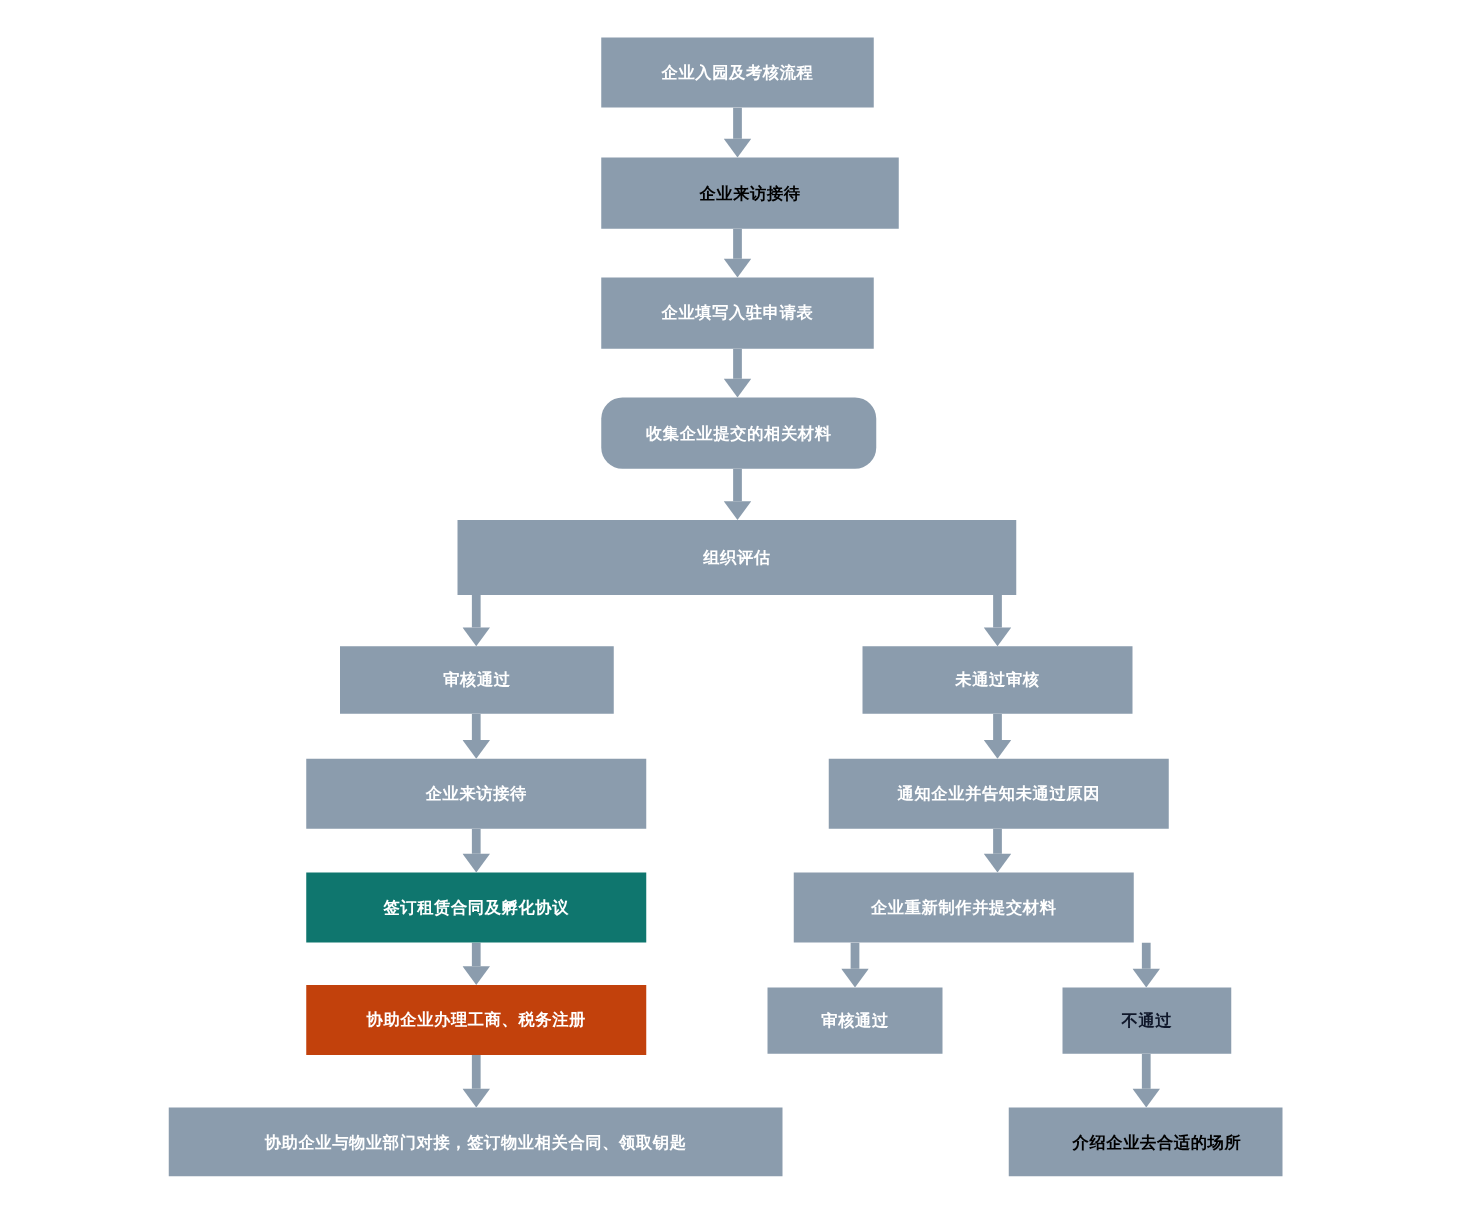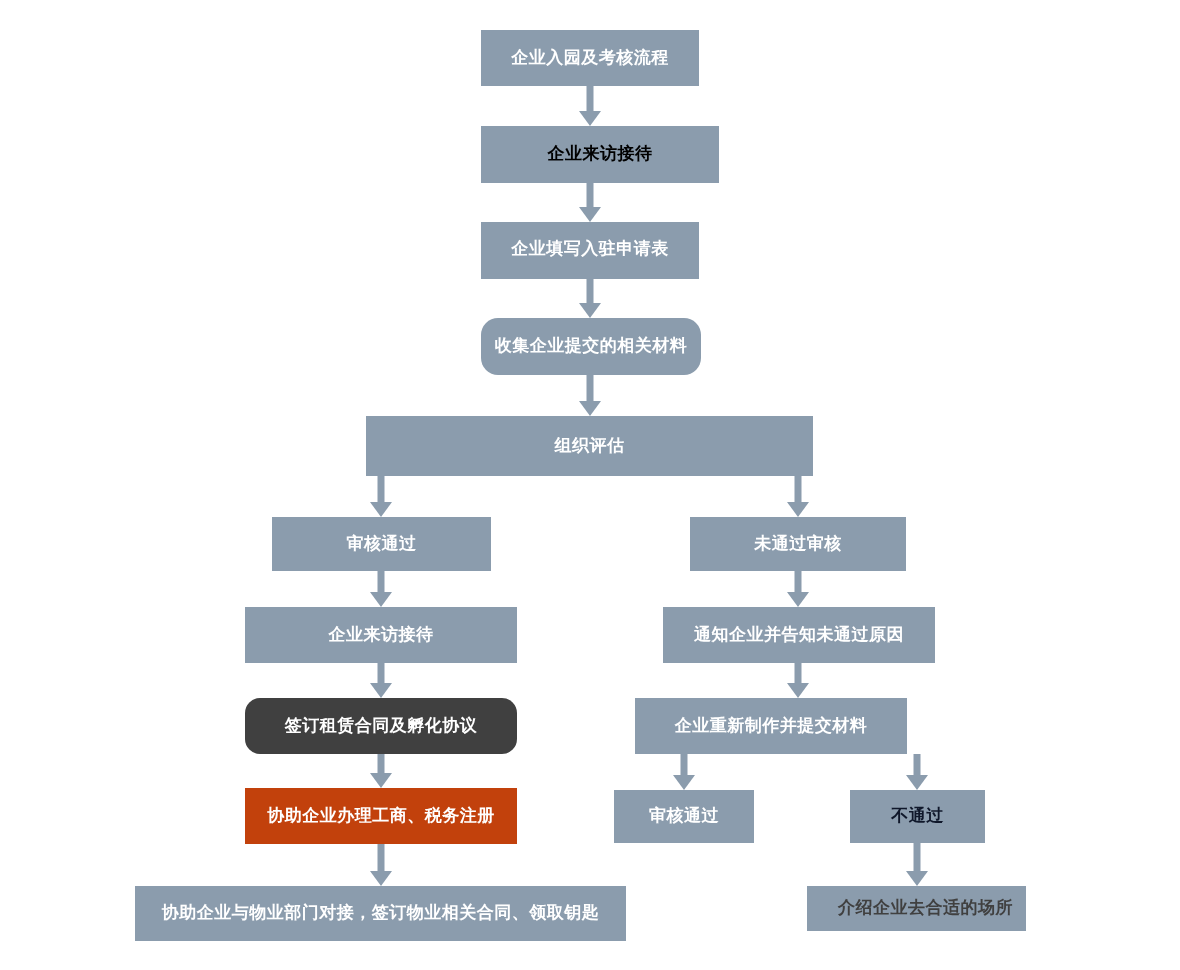--- a/index.html
+++ b/index.html
@@ -16,21 +16,21 @@
   }
   .node{
     position:absolute;
     background:#8b9cad;
     color:#ffffff;
     display:flex;
     align-items:center;
     justify-content:center;
     text-align:center;
     font-weight:bold;
-    font-size:17px;
+    font-size:13px;
     letter-spacing:0.5px;
     line-height:1.2;
     box-sizing:border-box;
     padding:2px 8px;
     white-space:nowrap;
   }
   .arrow{
     position:absolute;
     pointer-events:none;
   }
@@ -132,20 +132,20 @@
     </div>
     <div class="node" style="left: 481px; top: 30px; width: 218px; height: 56px; background: rgb(139, 156, 173); color: rgb(255, 255, 255);">企业入园及考核流程</div>
     <div class="node" style="left: 481px; top: 126px; width: 238px; height: 57px; background: rgb(139, 156, 173); color: #000000;">企业来访接待</div>
     <div class="node" style="left: 481px; top: 222px; width: 218px; height: 57px; background: rgb(139, 156, 173); color: rgb(255, 255, 255); font-family: Liberation Mono, monospace;">企业填写入驻申请表</div>
     <div class="node" style="left: 481px; top: 318px; width: 220px; height: 57px; background: rgb(139, 156, 173); color: rgb(255, 255, 255); border-radius: 17px;">收集企业提交的相关材料</div>
     <div class="node" style="left: 366px; top: 416px; width: 447px; height: 60px; background: rgb(139, 156, 173); color: rgb(255, 255, 255);">组织评估</div>
     <div class="node" style="left: 272px; top: 517px; width: 219px; height: 54px; background: rgb(139, 156, 173); color: rgb(255, 255, 255);">审核通过</div>
     <div class="node" style="left: 690px; top: 517px; width: 216px; height: 54px; background: rgb(139, 156, 173); color: rgb(255, 255, 255);">未通过审核</div>
     <div class="node" style="left: 245px; top: 607px; width: 272px; height: 56px; background: rgb(139, 156, 173); color: rgb(255, 255, 255);">企业来访接待</div>
     <div class="node" style="left: 663px; top: 607px; width: 272px; height: 56px; background: rgb(139, 156, 173); color: rgb(255, 255, 255);">通知企业并告知未通过原因</div>
-    <div class="node" style="left: 245px; top: 698px; width: 272px; height: 56px; background: #404040; color: rgb(255, 255, 255); border-radius: 15px;">签订租赁合同及孵化协议</div>
+    <div class="node" style="left: 245px; top: 698px; width: 272px; height: 56px; background: #0f766e; color: rgb(255, 255, 255);">签订租赁合同及孵化协议</div>
     <div class="node" style="left: 635px; top: 698px; width: 272px; height: 56px; background: rgb(139, 156, 173); color: rgb(255, 255, 255);">企业重新制作并提交材料</div>
     <div class="node" style="left: 245px; top: 788px; width: 272px; height: 56px; background: #c2410c; color: rgb(255, 255, 255);">协助企业办理工商、税务注册</div>
     <div class="node" style="left: 614px; top: 790px; width: 140px; height: 53px; background: rgb(139, 156, 173); color: rgb(255, 255, 255);">审核通过</div>
     <div class="node" style="left: 850px; top: 790px; width: 135px; height: 53px; background: rgb(139, 156, 173); color: #0f172a;">不通过</div>
     <div class="node" style="left: 135px; top: 886px; width: 491px; height: 55px; background: rgb(139, 156, 173); color: rgb(255, 255, 255);">协助企业与物业部门对接，签订物业相关合同、领取钥匙</div>
-    <div class="node" style="left: 807px; top: 886px; width: 219px; height: 45px; background: rgb(139, 156, 173); color: #404040; padding-left: 26px;">介绍企业去合适的场所</div>
+    <div class="node" style="left: 807px; top: 886px; width: 219px; height: 55px; background: rgb(139, 156, 173); color: #000000; padding-left: 26px;">介绍企业去合适的场所</div>
   </div>
 
 </body></html>

